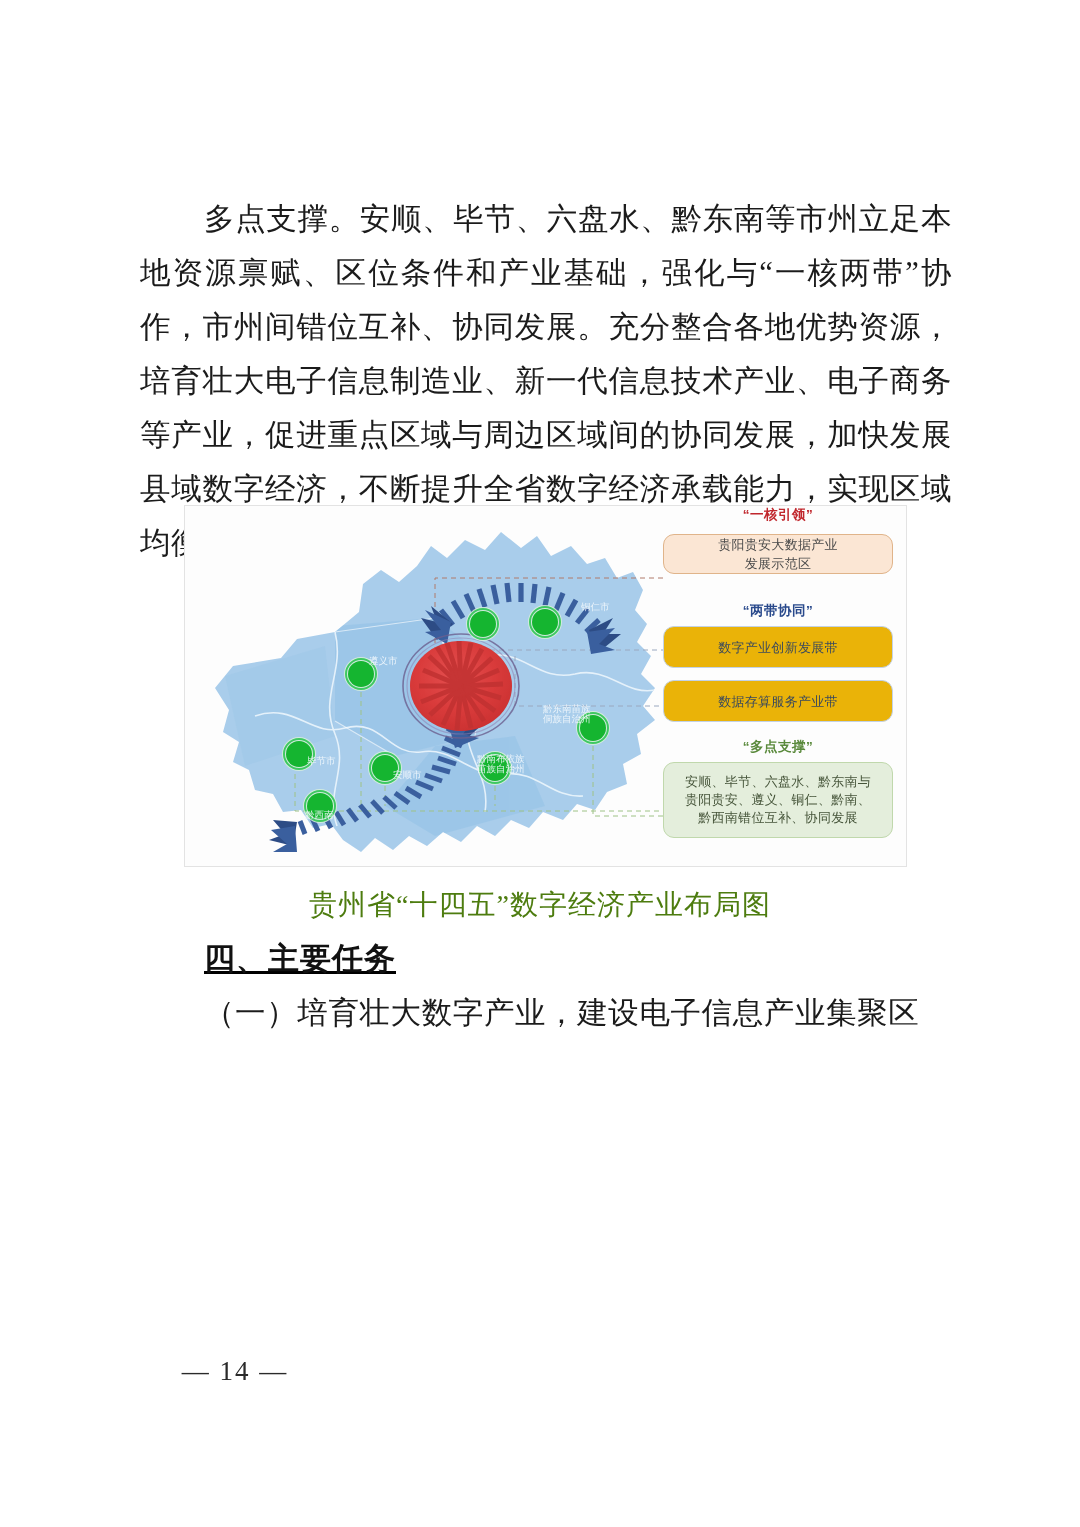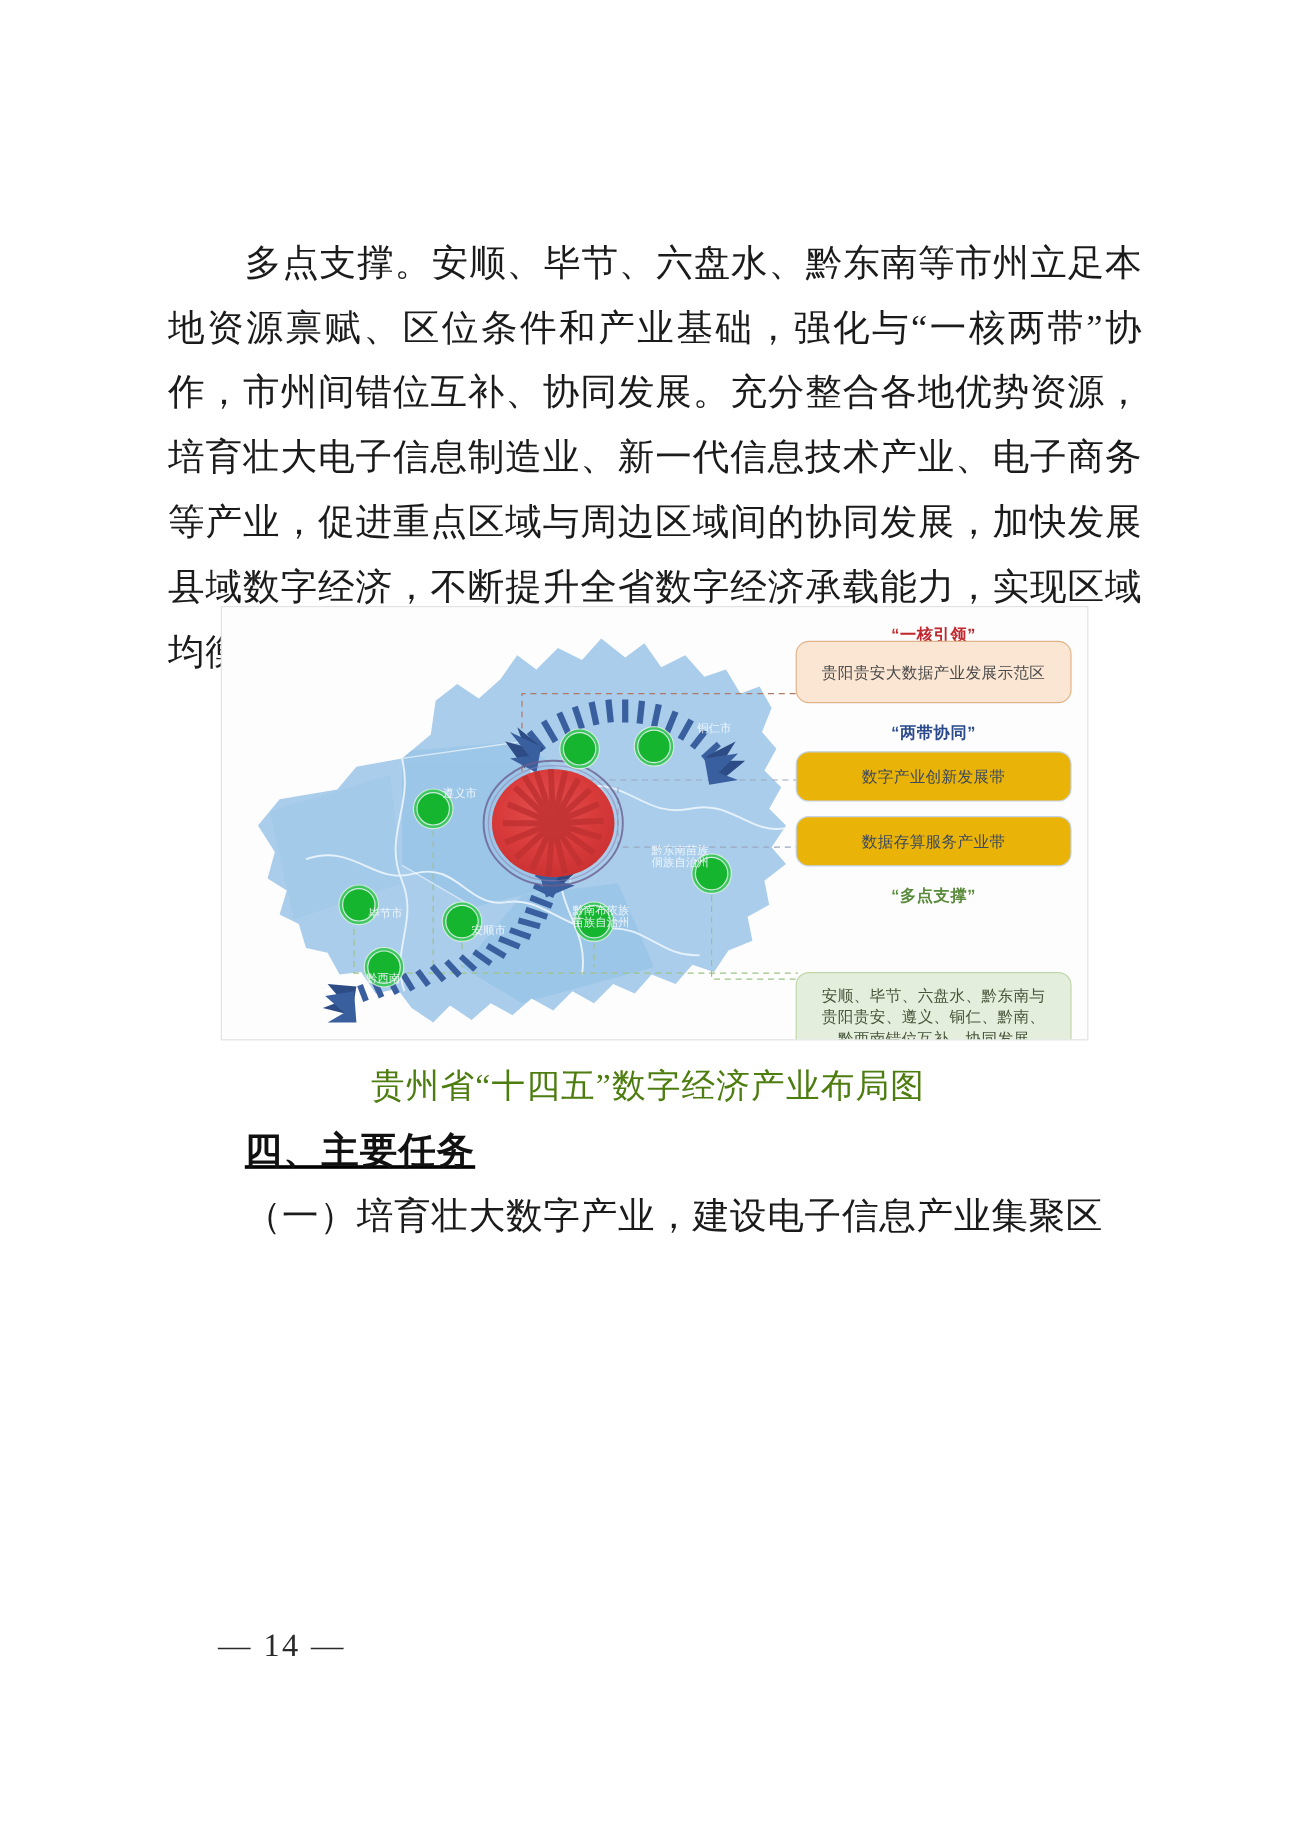--- a/index.html
+++ b/index.html
@@ -378,32 +378,32 @@
           <text x="292" y="266">苗族自治州</text>
           <text x="358" y="206">黔东南苗族</text>
           <text x="358" y="216">侗族自治州</text>
           <text x="120" y="312">黔西南</text>
         </g>
       </svg>
     </div>
 
     <div class="legend-col">
 
-      <div class="legend-head red" style="top:14px;">“一核引领”</div>
-      <div class="legend-box core" style="top:28px; height:52px; flex-direction:row;">
+      <div class="legend-head red" style="top:0;">“一核引领”</div>
+      <div class="legend-box core" style="top:28px; height:40px; flex-direction:column;">
         <span>贵阳贵安大数据产业</span>
         <span>发展示范区</span>
       </div>
 
       <div class="legend-head blue" style="top:96px;">“两带协同”</div>
       <div class="legend-box belt" style="top:120px; height:42px;">数字产业创新发展带</div>
       <div class="legend-box belt" style="top:174px; height:42px;">数据存算服务产业带</div>
 
       <div class="legend-head green" style="top:232px;">“多点支撑”</div>
-      <div class="legend-box multi" style="top:256px; height:76px; flex-direction:column;margin-top:48px;">
+      <div class="legend-box multi" style="top:256px; height:76px; flex-direction:column;">
         <span>安顺、毕节、六盘水、黔东南与</span>
         <span>贵阳贵安、遵义、铜仁、黔南、</span>
         <span>黔西南错位互补、协同发展</span>
       </div>
     </div>
   </div>
 
   <div class="fig-caption" style="top:886px;">贵州省“十四五”数字经济产业布局图</div>
 
   <div class="text-col" style="top:932px;text-decoration:underline;">

